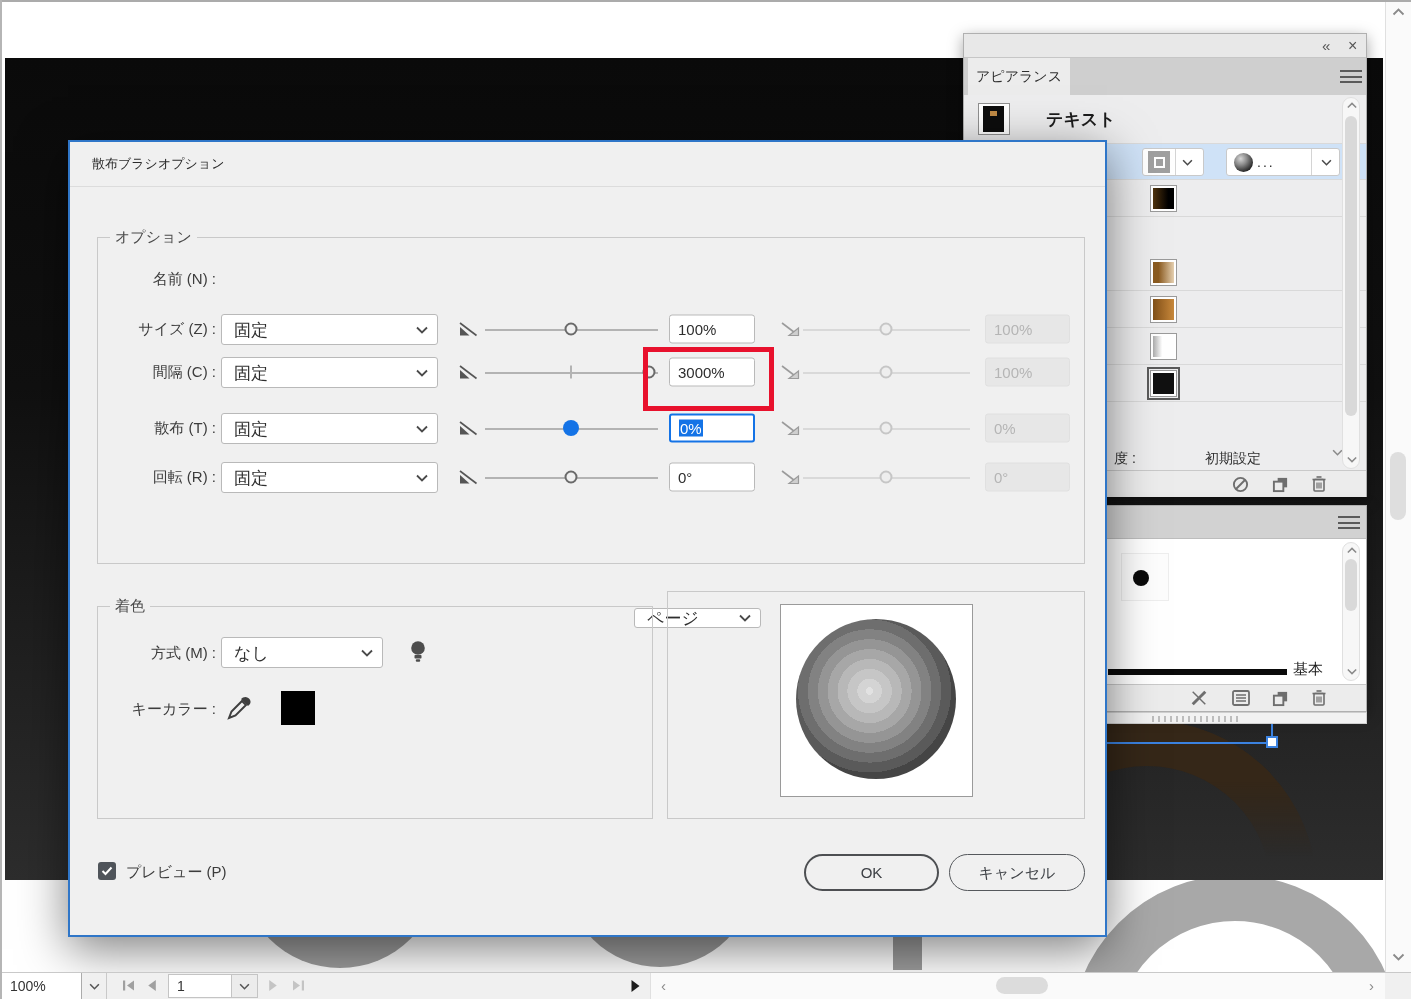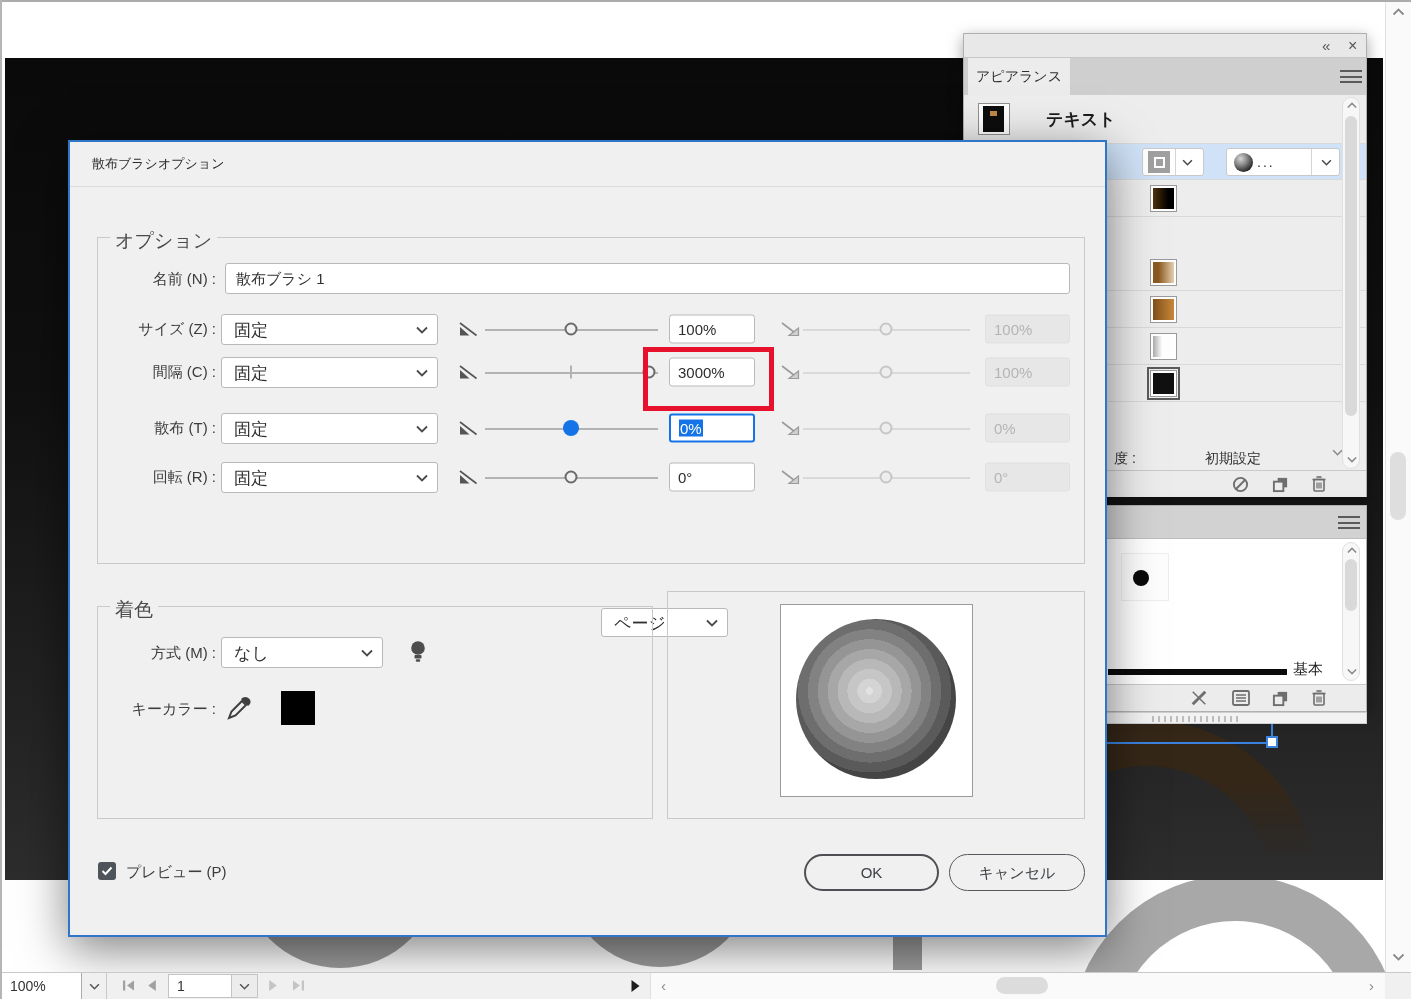--- a/index.html
+++ b/index.html
@@ -85,21 +85,21 @@
   #resize-grip { left:188px; top:3px; width:90px; height:6px;
     background:repeating-linear-gradient(90deg,#bdbdbd 0 2px,transparent 2px 6px); }
 
   
   #dialog { left:68px; top:140px; width:1039px; height:797px; background:#f0f0f0;
     border:2px solid #2f76c8; box-shadow:0 12px 45px rgba(0,0,0,.5); z-index:10; }
   #dlg-title { left:22px; top:13px; font-size:13px; color:#2b2b2b; }
   #dlg-title-sep { left:0; top:44px; width:1035px; height:1px; background:#dcdcdc; }
   .groupbox { border:1px solid #c9c9c9; }
   .groupbox-label { position:absolute; left:12px; top:-10px; background:#f0f0f0;
-    padding:0 5px; font-size:19px; color:#4a4a4a; }
+    padding:0 5px; font-size:15px; color:#4a4a4a; }
   #grp-options { left:27px; top:95px; width:988px; height:327px; }
   #grp-color { left:27px; top:464px; width:556px; height:213px; }
   #grp-preview { left:597px; top:449px; width:418px; height:228px; }
 
   .row-label { position:absolute; left:0; width:118px; text-align:right; font-size:15px;
     color:#3c3c3c; top:50%; transform:translateY(-50%); }
   #name-row { left:0; top:24px; width:972px; height:34px; }
   #name-input { position:absolute; left:127px; top:1px; width:845px; height:31px; background:#fff;
     border:1px solid #b9b9b9; border-radius:3px; font-size:15px; line-height:29px; padding-left:10px; }
 
@@ -124,21 +124,21 @@
   .track2 { position:absolute; left:705px; top:50%; width:167px; height:2px; background:#d9d9d9; }
   .knob2 { position:absolute; left:788px; top:50%; transform:translate(-50%,-50%); width:13px; height:13px;
     border:2.5px solid #c6c6c6; border-radius:50%; background:#eee; }
   .val2 { position:absolute; left:887px; top:50%; transform:translateY(-50%); width:85px; height:29px;
     background:#e7e7e7; border:1px solid #e0e0e0; border-radius:3px; font-size:15px;
     line-height:27px; padding-left:8px; color:#b5b5b5; }
   #red-box { left:545px; top:109px; width:131px; height:64px; border:5px solid #e8112d; z-index:3; }
   #rotbase-row { left:0; top:368px; width:780px; height:32px; }
   #rotbase-label { position:absolute; left:0; width:525px; text-align:right; font-size:15px;
     color:#3c3c3c; top:50%; transform:translateY(-50%); }
-  #rotbase-dd { left:503px; top:2px; width:127px; height:29px; }
+  #rotbase-dd { left:536px; top:2px; width:127px; height:20px; }
 
   #method-row { left:0; top:28px; width:520px; height:36px; }
   #method-dd { left:123px; top:2px; width:162px; height:31px; }
   #bulb { left:312px; top:5px; }
   #keycolor-row { left:0; top:82px; width:520px; height:40px; }
   #dropper { left:128px; top:6px; }
   #key-swatch { left:183px; top:2px; width:34px; height:34px; background:#000; }
 
   #preview-tile { left:112px; top:12px; width:193px; height:193px; background:#fff;
     border:1px solid #9a9a9a; }
@@ -365,21 +365,20 @@
 
   <div class="abs" id="dialog">
     <span class="abs" id="dlg-title">散布ブラシオプション</span>
     <div class="abs" id="dlg-title-sep"></div>
 
     <div class="abs groupbox" id="grp-options">
       <span class="groupbox-label">オプション</span>
 
       <div class="abs" id="name-row">
         <span class="row-label">名前 (N) :</span>
-        <div id="name-input">散布ブラシ 1</div>
       </div>
 
       <div class="abs srow" style="top:66px;">
         <span class="row-label">サイズ (Z) :</span>
         <div class="dd sel-mode">
           <span class="dd-text">固定</span>
           <span class="chev">
               <svg width="12" height="8" viewBox="0 0 12 8">
                 <path d="M1 1.5 L6 6.5 L11 1.5" fill="none" stroke="#4a4a4a" stroke-width="1.8"></path>
               </svg>

